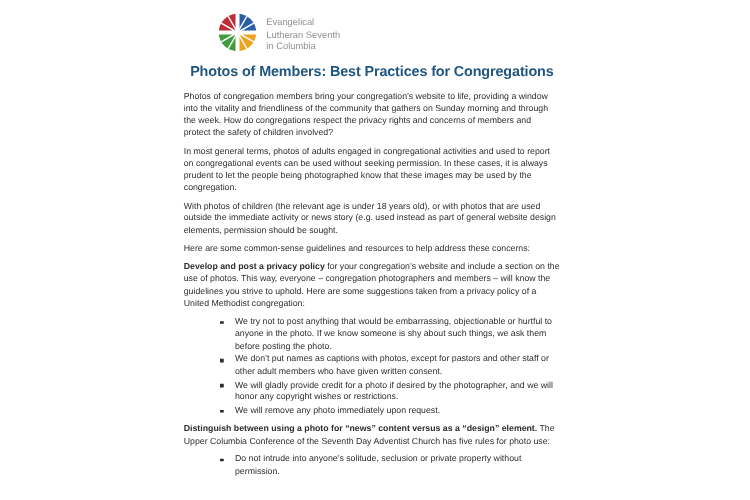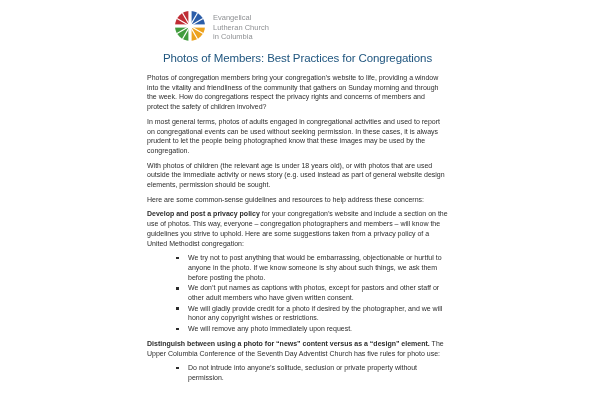--- a/index.html
+++ b/index.html
@@ -12,21 +12,21 @@
   .page { position: relative; width: 600px; height: 400px; background: #ffffff; }
 
   
   .logo-row { position: absolute; left: 174px; top: 10px; display: flex; gap: 7px; align-items: flex-end; }
   .logo-mark { width: 32px; height: 32px; display: block; }
   .logo-text { font-size: 7.5px; line-height: 9.6px; color: #8f9194; padding-top: 2px; }
 
   
   .content { position: absolute; left: 147px; top: 52px; width: 301px; }
   .doc-title {
-    font-size: 11.5px; font-weight: normal; color: #20567f;
+    font-size: 11.5px; font-weight: bold; color: #20567f;
     text-align: center; margin: 0 0 9px 0; letter-spacing: -0.1px;
   }
   .body-text {
     font-size: 7px; line-height: 9.7px; color: #2d2d2d;
     margin: 0 0 5px 0;
   }
   .body-text b { font-weight: bold; }
   ul.bullets { list-style: none; margin: 0 0 5px 0; padding: 0; }
   ul.bullets li {
     position: relative; padding-left: 41px; margin-bottom: 1px;
@@ -56,21 +56,21 @@
         <line x1="32" y1="32" x2="6" y2="47"></line>
         <line x1="32" y1="32" x2="17" y2="58"></line>
         <line x1="32" y1="32" x2="58" y2="47"></line>
         <line x1="32" y1="32" x2="47" y2="58"></line>
       </g>
       <rect x="28.8" y="0" width="6.4" height="64" fill="#ffffff"></rect>
       <rect x="0" y="28.8" width="64" height="6.4" fill="#ffffff"></rect>
     </svg>
     <div class="logo-text">
       <div>Evangelical</div>
-      <div>Lutheran Church</div>
+      <div>Lutheran Seventh</div>
       <div>in Columbia</div>
     </div>
   </div>
 
   <div class="content">
     <h1 class="doc-title">Photos of Members: Best Practices for Congregations</h1>
 
     <p class="body-text">Photos of congregation members bring your congregation’s website to life, providing a window into the vitality and friendliness of the community that gathers on Sunday morning and through the week. How do congregations respect the privacy rights and concerns of members and protect the safety of children involved?</p>
 
     <p class="body-text">In most general terms, photos of adults engaged in congregational activities and used to report on congregational events can be used without seeking permission. In these cases, it is always prudent to let the people being photographed know that these images may be used by the congregation.</p>

